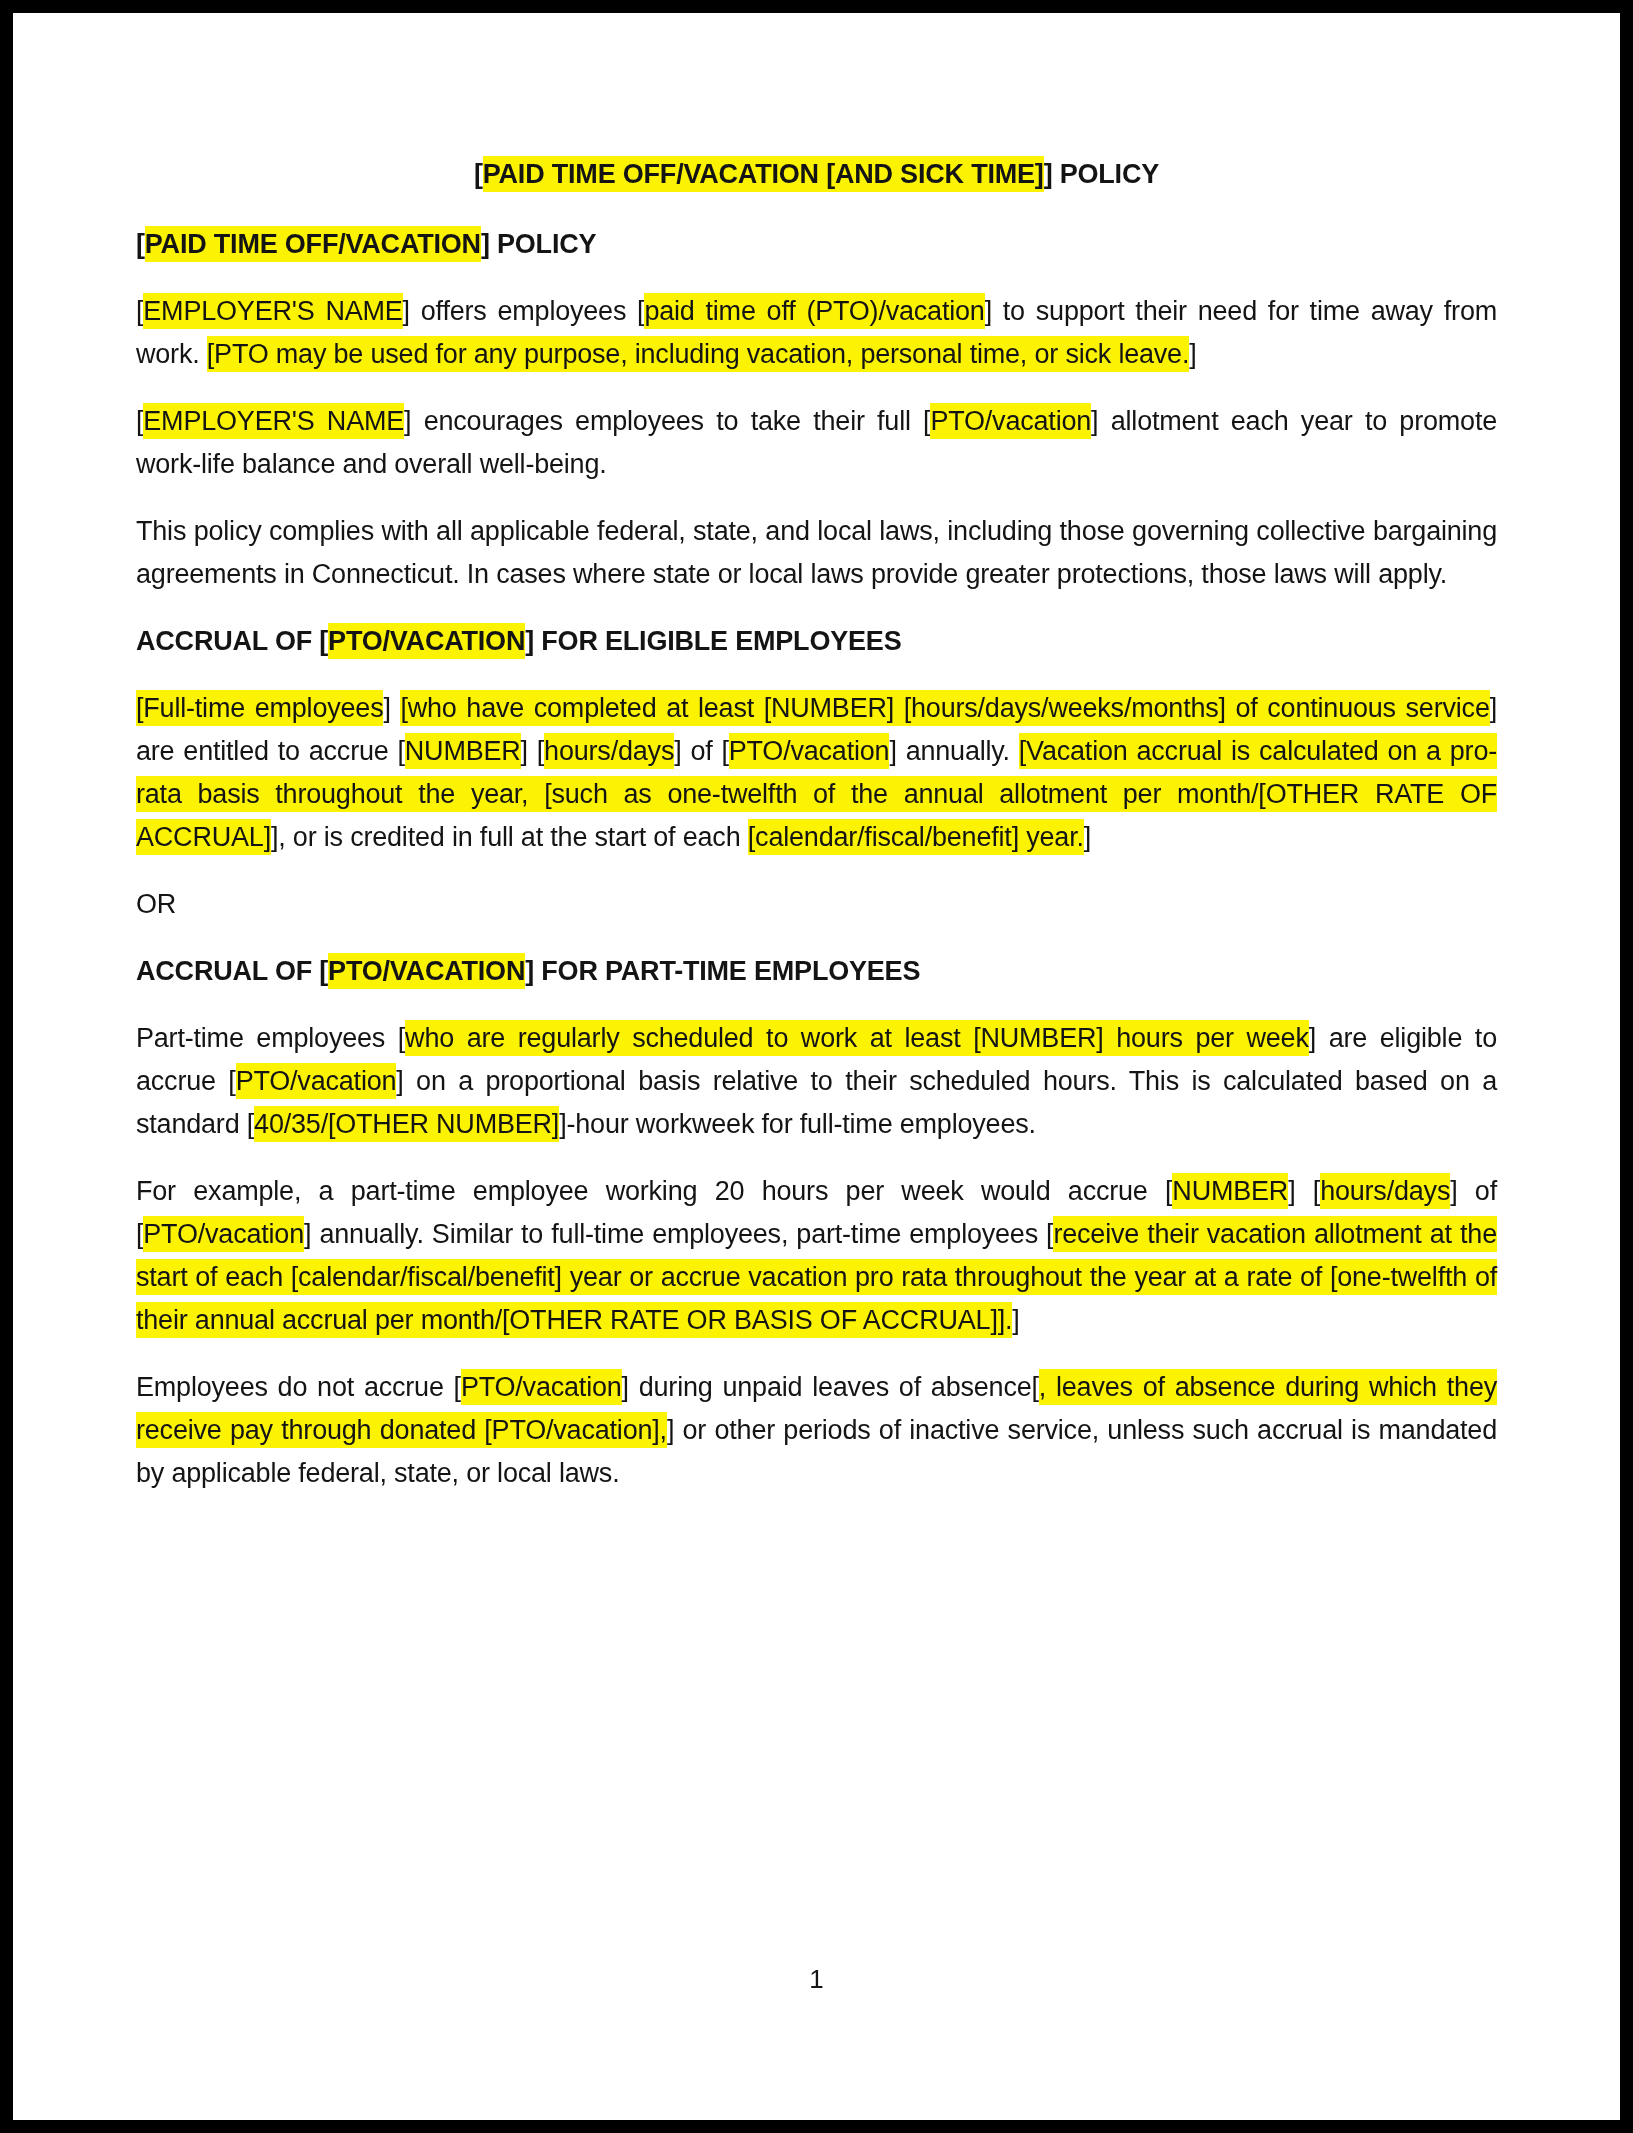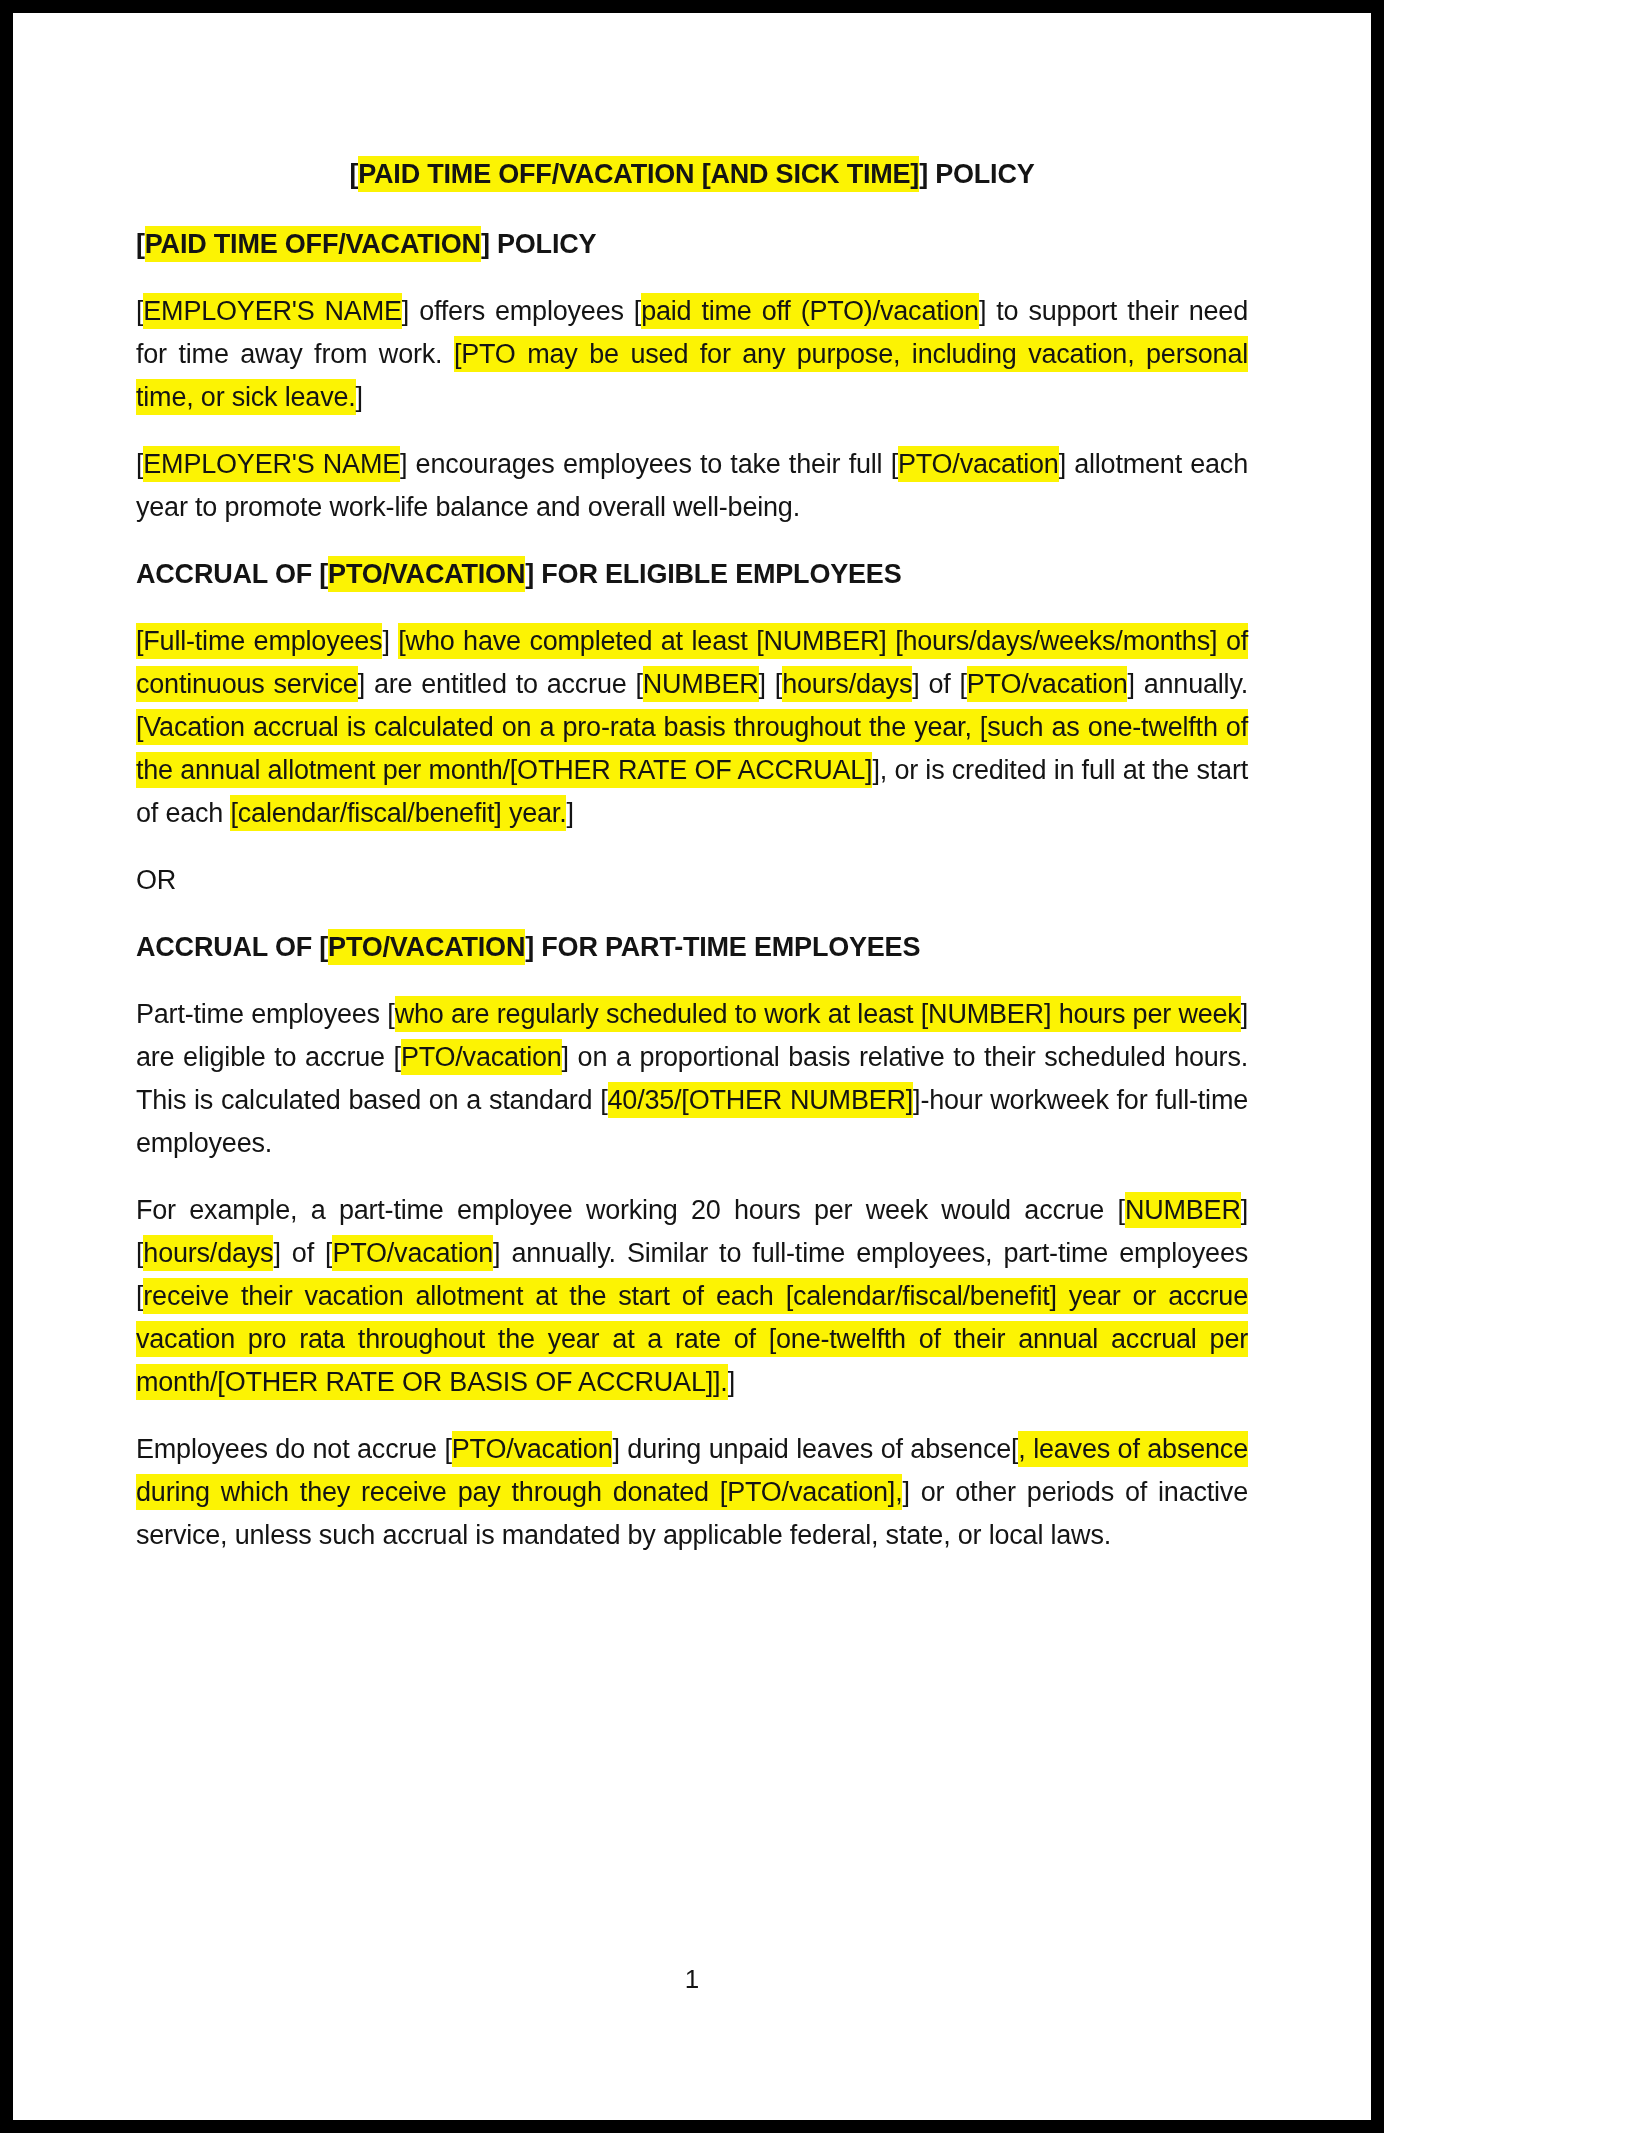--- a/index.html
+++ b/index.html
@@ -1,17 +1,17 @@
 <!DOCTYPE html>
 <html style="--hl: #fcf303;"><head>
 <meta charset="utf-8">
 <style>
   html,body{margin:0;padding:0;background:#ffffff;}
   #page{
-    width:1384px;height:2133px;box-sizing:border-box;
+    width:1633px;height:2133px;box-sizing:border-box;
     border:13px solid #000000;background:#ffffff;position:relative;
     font-family:"Liberation Sans",sans-serif;color:#141414;
     overflow:hidden;
   }
   #content{
     position:absolute;top:140px;left:123px;right:123px;
     font-size:27px;line-height:43px;letter-spacing:-0.2px;
   }
   .block{margin:0 0 24px 0;}
   .title{font-weight:bold;text-align:center;}
@@ -26,20 +26,21 @@
 </style>
 </head>
 <body>
 
 <div id="page">
   <div id="content">
       <div class="block title"><span class="plain">[</span><span class="hl">PAID TIME OFF/VACATION [AND SICK TIME]</span><span class="plain">] POLICY</span></div>
       <div class="block heading"><span class="plain">[</span><span class="hl">PAID TIME OFF/VACATION</span><span class="plain">] POLICY</span></div>
       <div class="block para"><span class="plain">[</span><span class="hl">EMPLOYER'S NAME</span><span class="plain">] offers employees [</span><span class="hl">paid time off (PTO)/vacation</span><span class="plain">] to support their need for time away from work. </span><span class="hl">[PTO may be used for any purpose, including vacation, personal time, or sick leave.</span><span class="plain">]</span></div>
       <div class="block para"><span class="plain">[</span><span class="hl">EMPLOYER'S NAME</span><span class="plain">] encourages employees to take their full [</span><span class="hl">PTO/vacation</span><span class="plain">] allotment each year to promote work-life balance and overall well-being.</span></div>
+      <div class="block para"><span class="plain">This policy complies with all applicable federal, state, and local laws, including those governing collective bargaining agreements in Connecticut. In cases where state or local laws provide greater protections, those laws will apply.</span></div>
       <div class="block heading"><span class="plain">ACCRUAL OF [</span><span class="hl">PTO/VACATION</span><span class="plain">] FOR ELIGIBLE EMPLOYEES</span></div>
       <div class="block para"><span class="hl">[Full-time employees</span><span class="plain">] </span><span class="hl">[who have completed at least [NUMBER] [hours/days/weeks/months] of continuous service</span><span class="plain">] are entitled to accrue [</span><span class="hl">NUMBER</span><span class="plain">] [</span><span class="hl">hours/days</span><span class="plain">] of [</span><span class="hl">PTO/vacation</span><span class="plain">] annually. </span><span class="hl">[Vacation accrual is calculated on a pro-rata basis throughout the year, [such as one-twelfth of the annual allotment per month/[OTHER RATE OF ACCRUAL]</span><span class="plain">], or is credited in full at the start of each </span><span class="hl">[calendar/fiscal/benefit] year.</span><span class="plain">]</span></div>
       <div class="block para"><span class="plain">OR</span></div>
       <div class="block heading"><span class="plain">ACCRUAL OF [</span><span class="hl">PTO/VACATION</span><span class="plain">] FOR PART-TIME EMPLOYEES</span></div>
       <div class="block para"><span class="plain">Part-time employees [</span><span class="hl">who are regularly scheduled to work at least [NUMBER] hours per week</span><span class="plain">] are eligible to accrue [</span><span class="hl">PTO/vacation</span><span class="plain">] on a proportional basis relative to their scheduled hours. This is calculated based on a standard [</span><span class="hl">40/35/[OTHER NUMBER]</span><span class="plain">]-hour workweek for full-time employees.</span></div>
       <div class="block para"><span class="plain">For example, a part-time employee working 20 hours per week would accrue [</span><span class="hl">NUMBER</span><span class="plain">] [</span><span class="hl">hours/days</span><span class="plain">] of [</span><span class="hl">PTO/vacation</span><span class="plain">] annually. Similar to full-time employees, part-time employees [</span><span class="hl">receive their vacation allotment at the start of each [calendar/fiscal/benefit] year or accrue vacation pro rata throughout the year at a rate of [one-twelfth of their annual accrual per month/[OTHER RATE OR BASIS OF ACCRUAL]].</span><span class="plain">]</span></div>
       <div class="block para"><span class="plain">Employees do not accrue [</span><span class="hl">PTO/vacation</span><span class="plain">] during unpaid leaves of absence[</span><span class="hl">, leaves of absence during which they receive pay through donated [PTO/vacation],</span><span class="plain">] or other periods of inactive service, unless such accrual is mandated by applicable federal, state, or local laws.</span></div>
     </div>
   <div class="pageno">1</div>
 </div>

